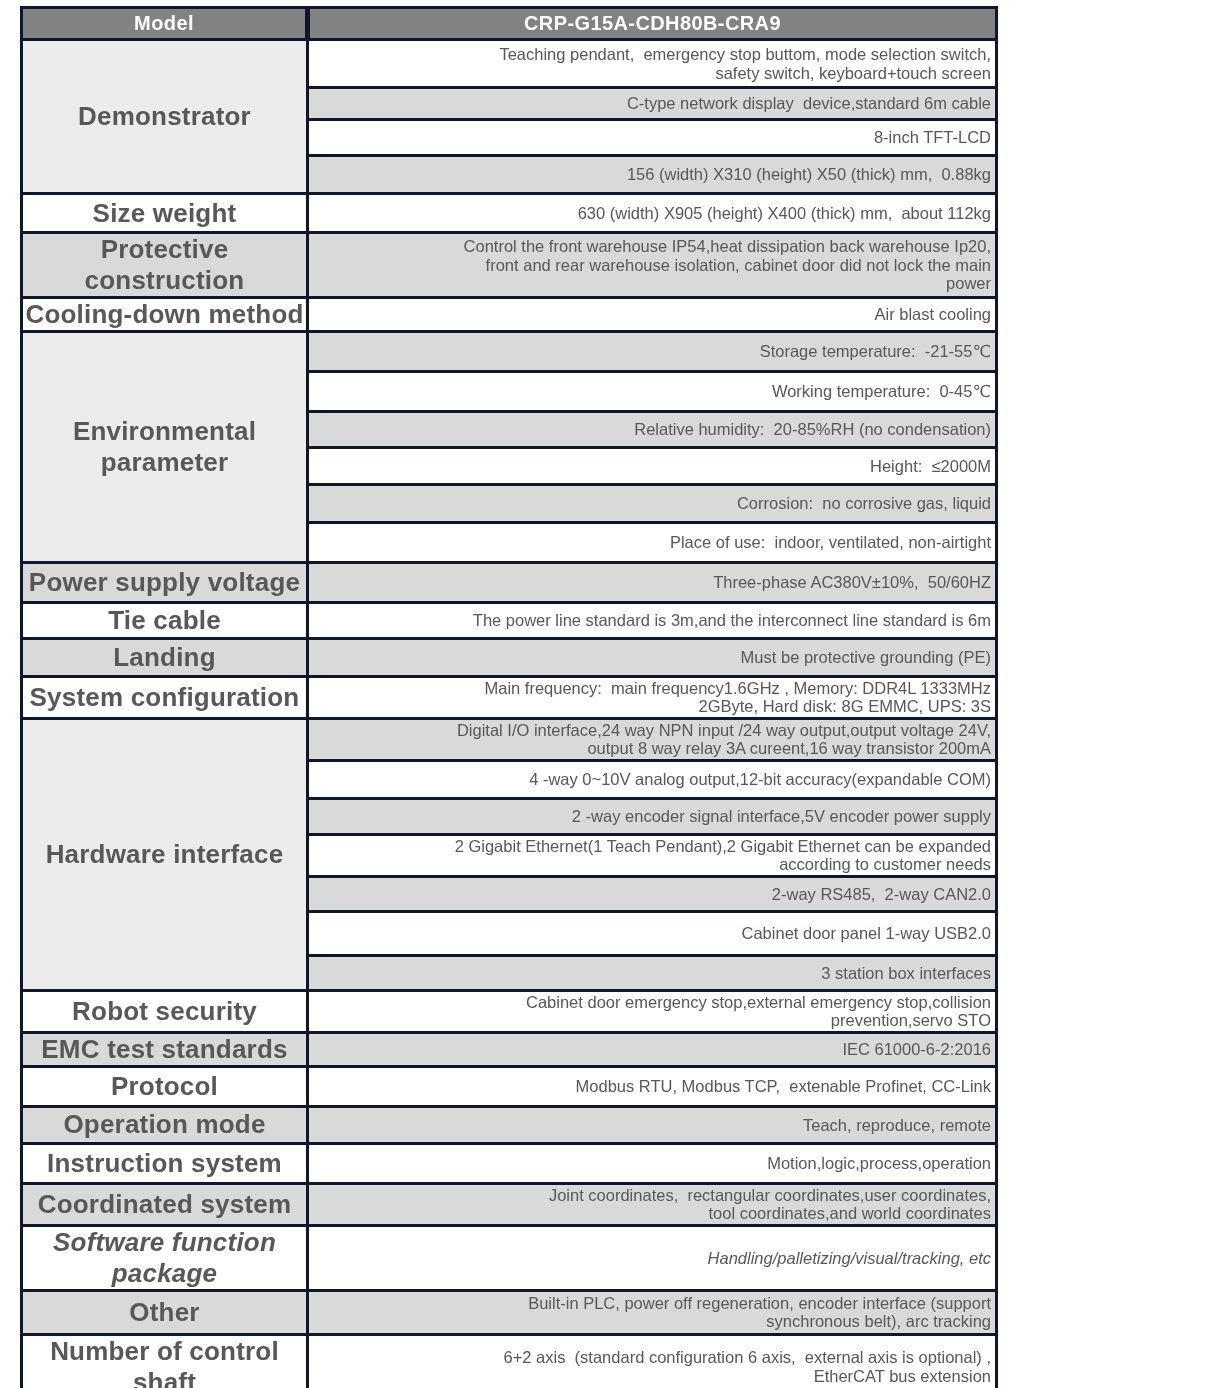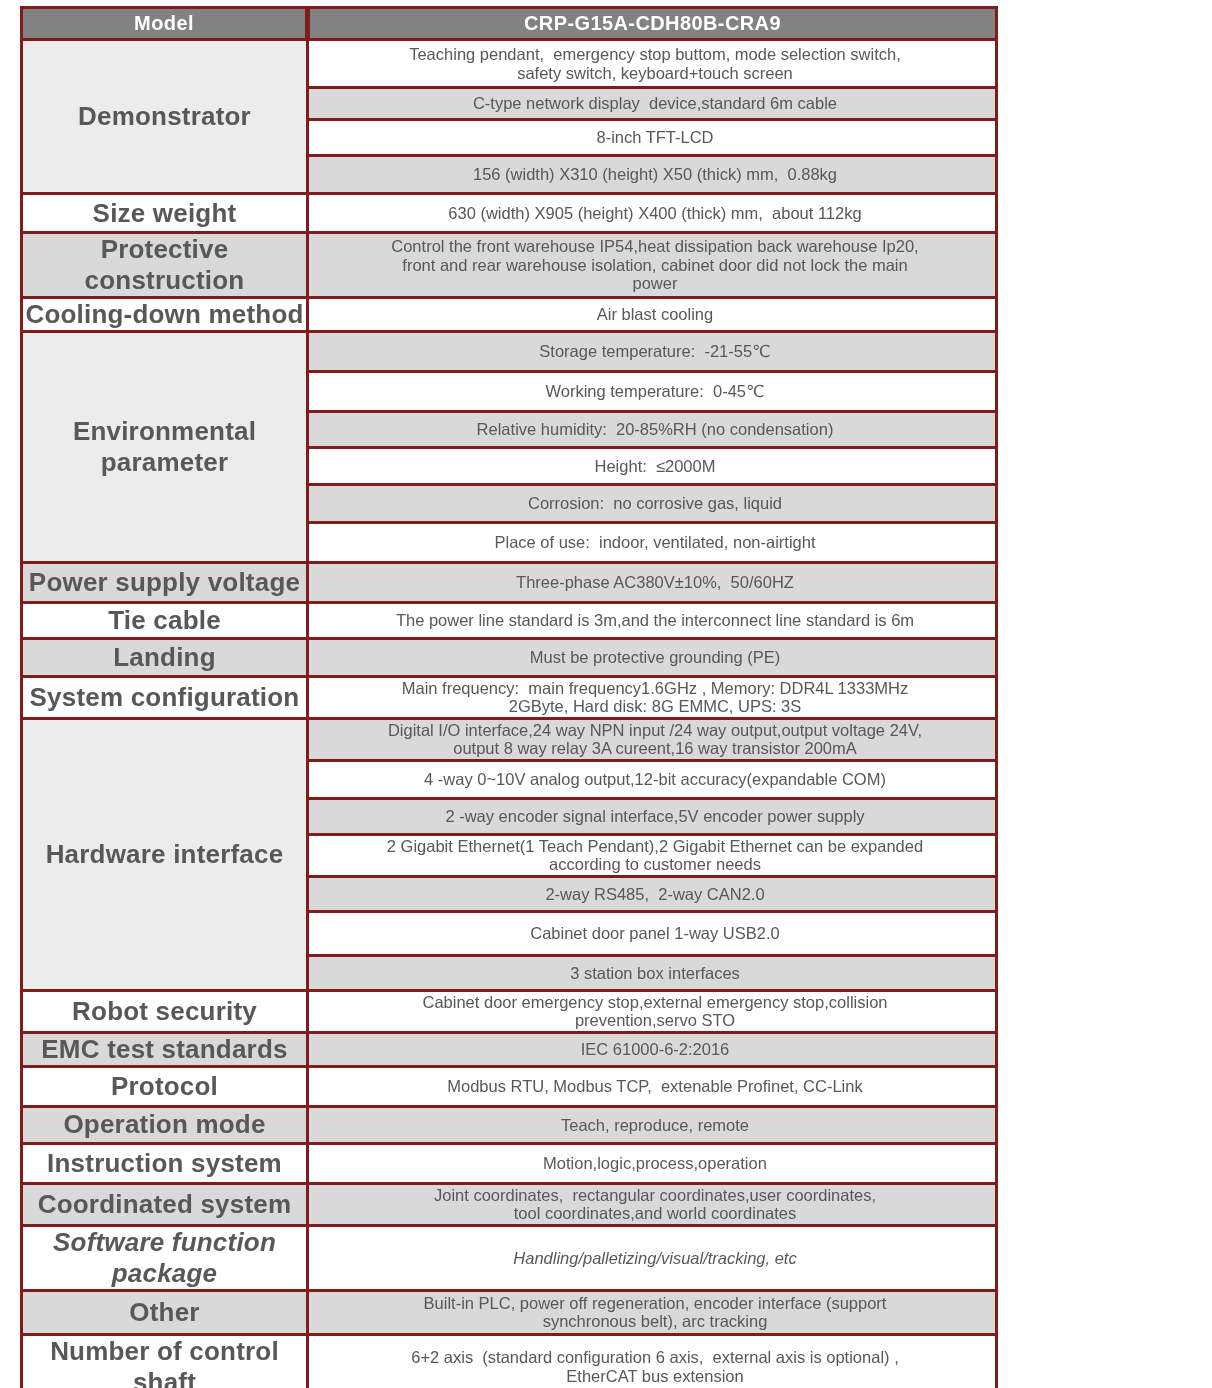--- a/index.html
+++ b/index.html
@@ -16,21 +16,21 @@
     color:var(--text);
   }
   .page{width:1212px;height:1388px;position:relative;background:#fff;}
   table.spec{
     border-collapse:collapse;
     table-layout:fixed;
     width:978px;
     margin:6px 0 0 20px;
   }
   table.spec th, table.spec td{
-    border:3px solid #7f1d1d;
+    border:3px solid #0f172a;
     overflow:hidden;
   }
   th.hdr{
     background:var(--header-bg);
     color:#fff;
     font-size:20px;
     font-weight:bold;
     height:32px;
     text-align:center;
     letter-spacing:.4px;
@@ -40,21 +40,21 @@
     text-align:center;
     vertical-align:middle;
     font-weight:bold;
     font-size:26px;
     color:var(--text);
     border-right-width:5px;
     padding:0 2px;
     letter-spacing:.2px;
   }
   td.val{
-    text-align:center;
+    text-align:right;
     vertical-align:middle;
     font-size:16.5px;
     line-height:1.12;
     color:var(--text);
     padding:1px 4px 1px 10px;
     white-space:pre-wrap;
   }
   .w{background:#ffffff;}
   .g{background:var(--row-gray);}
   td.lbl.sp{background:var(--group-bg);}

